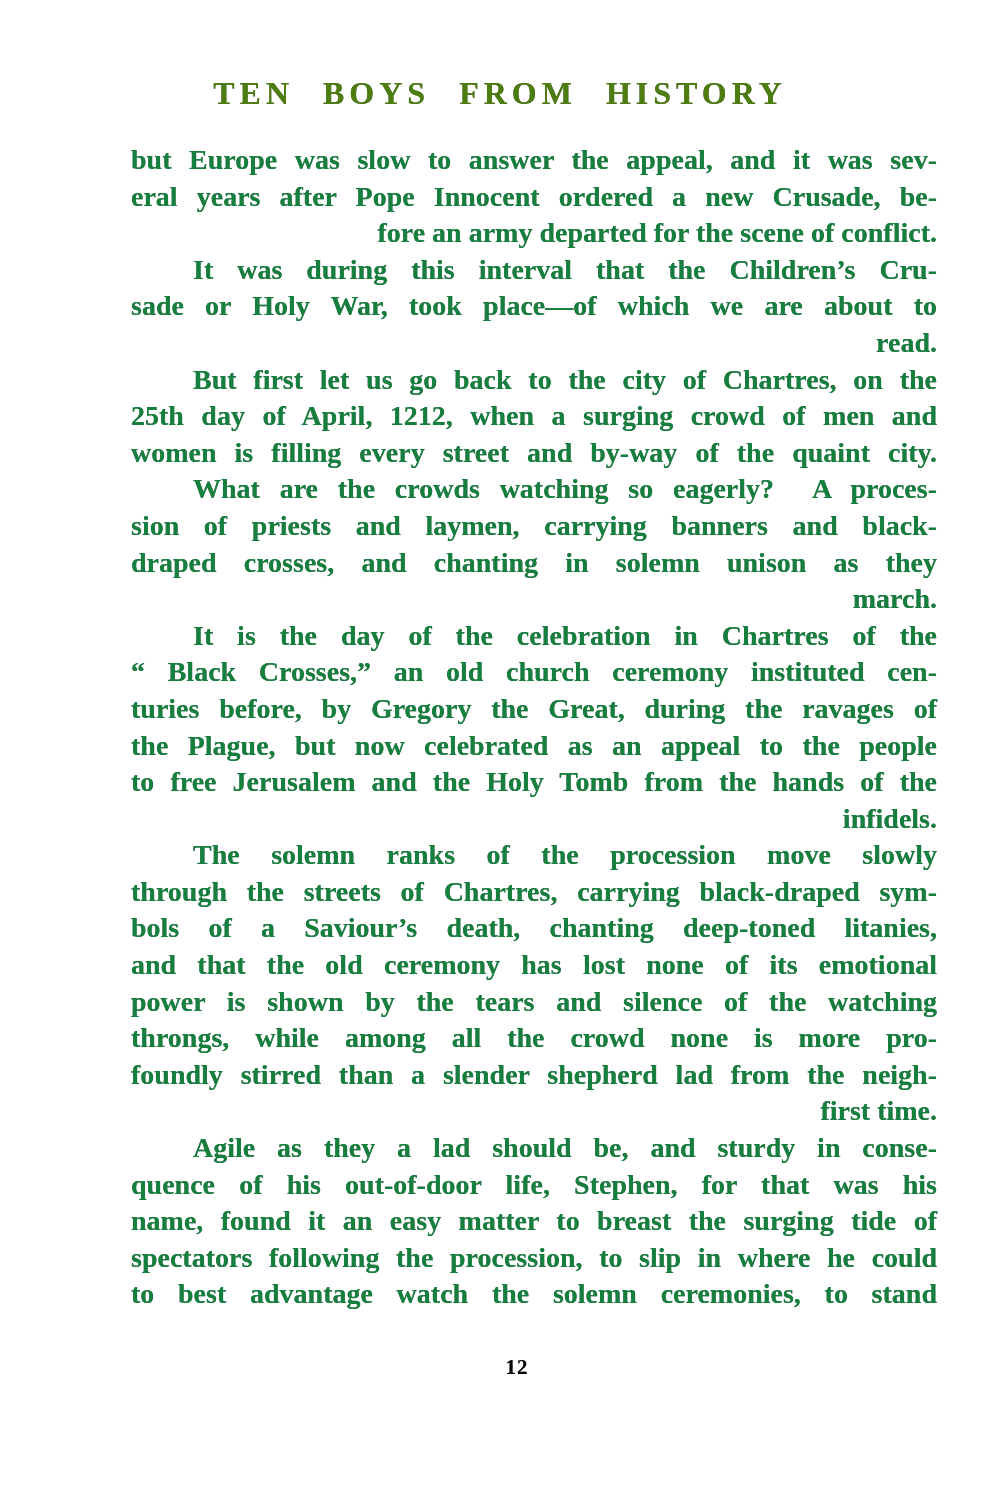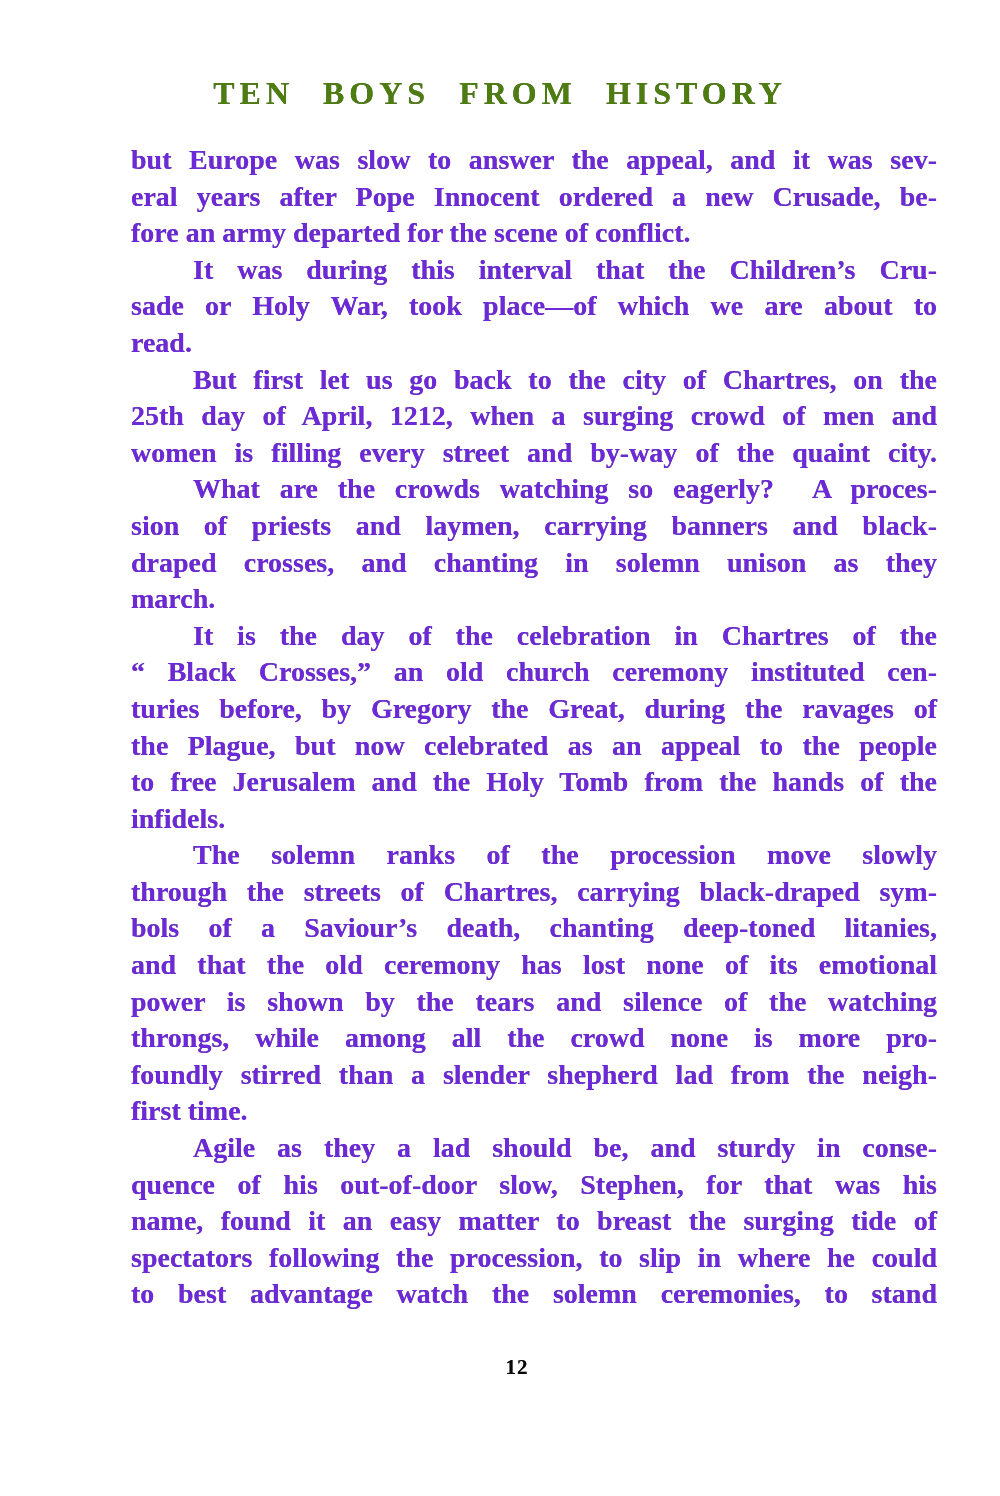--- a/index.html
+++ b/index.html
@@ -33,26 +33,26 @@
     text-shadow: 0 0 0.6px rgba(0,0,0,0.65);
   }
   .body-text {
     position: absolute;
     top: 142px;
     left: 131px;
     width: 806px;
     font-size: 28px;
     font-weight: bold;
     line-height: 36.6px;
-    color: #6d28d9;
+    color: #15803d;
     text-shadow: 0 0 0.6px rgba(0,0,0,0.55);
   }
   .para { margin: 0; padding: 0; }
   .line {
-    text-align: left;
+    text-align: right;
     white-space: normal;
   }
   .line.just {
     text-align: justify;
     text-align-last: justify;
   }
   .line.ind {
     padding-left: 62px;
   }
   .pageno {
@@ -110,21 +110,21 @@
         <div class="line just">through the streets of Chartres, carrying black-draped sym-</div>
         <div class="line just">bols of a Saviour’s death, chanting deep-toned litanies,</div>
         <div class="line just">and that the old ceremony has lost none of its emotional</div>
         <div class="line just">power is shown by the tears and silence of the watching</div>
         <div class="line just">throngs, while among all the crowd none is more pro-</div>
         <div class="line just">foundly stirred than a slender shepherd lad from the neigh-</div>
         <div class="line">first time.</div>
       </div>
       <div class="para">
         <div class="line just ind">Agile as they a lad should be, and sturdy in conse-</div>
-        <div class="line just">quence of his out-of-door slow, Stephen, for that was his</div>
+        <div class="line just">quence of his out-of-door life, Stephen, for that was his</div>
         <div class="line just">name, found it an easy matter to breast the surging tide of</div>
         <div class="line just">spectators following the procession, to slip in where he could</div>
         <div class="line just">to best advantage watch the solemn ceremonies, to stand</div>
       </div>
     </div>
 
   <div class="pageno">12</div>
 </div>
 
 </body></html>

